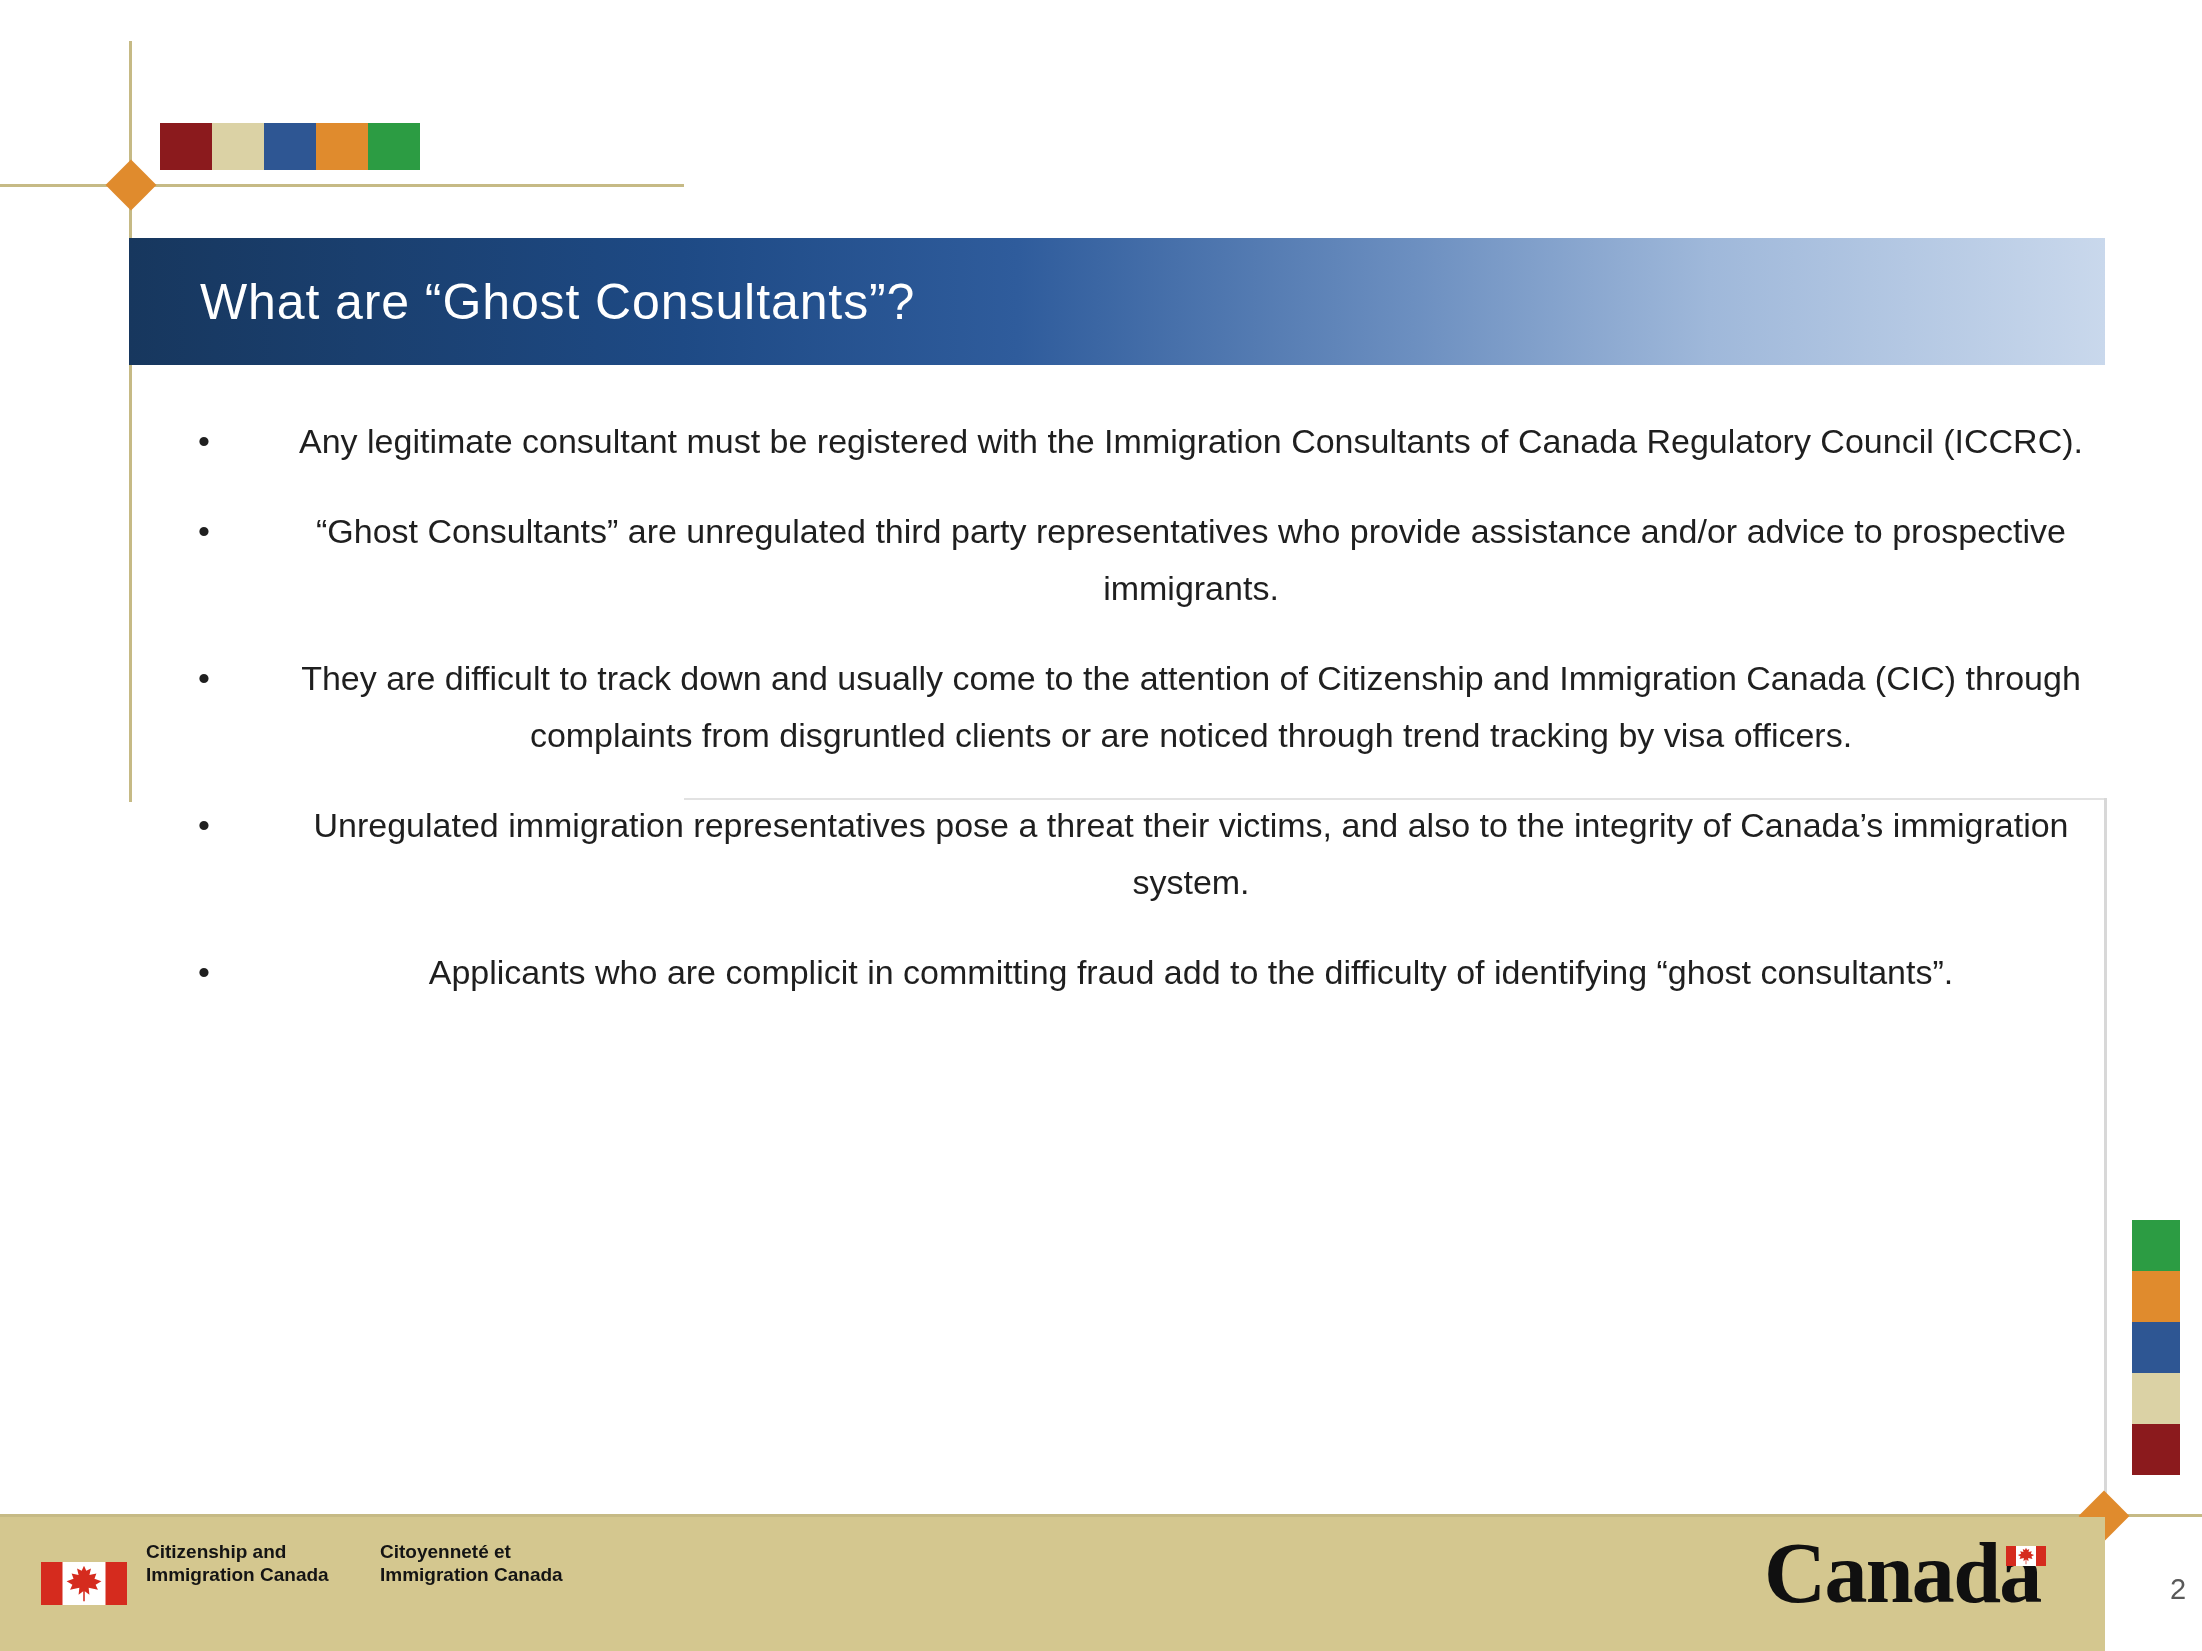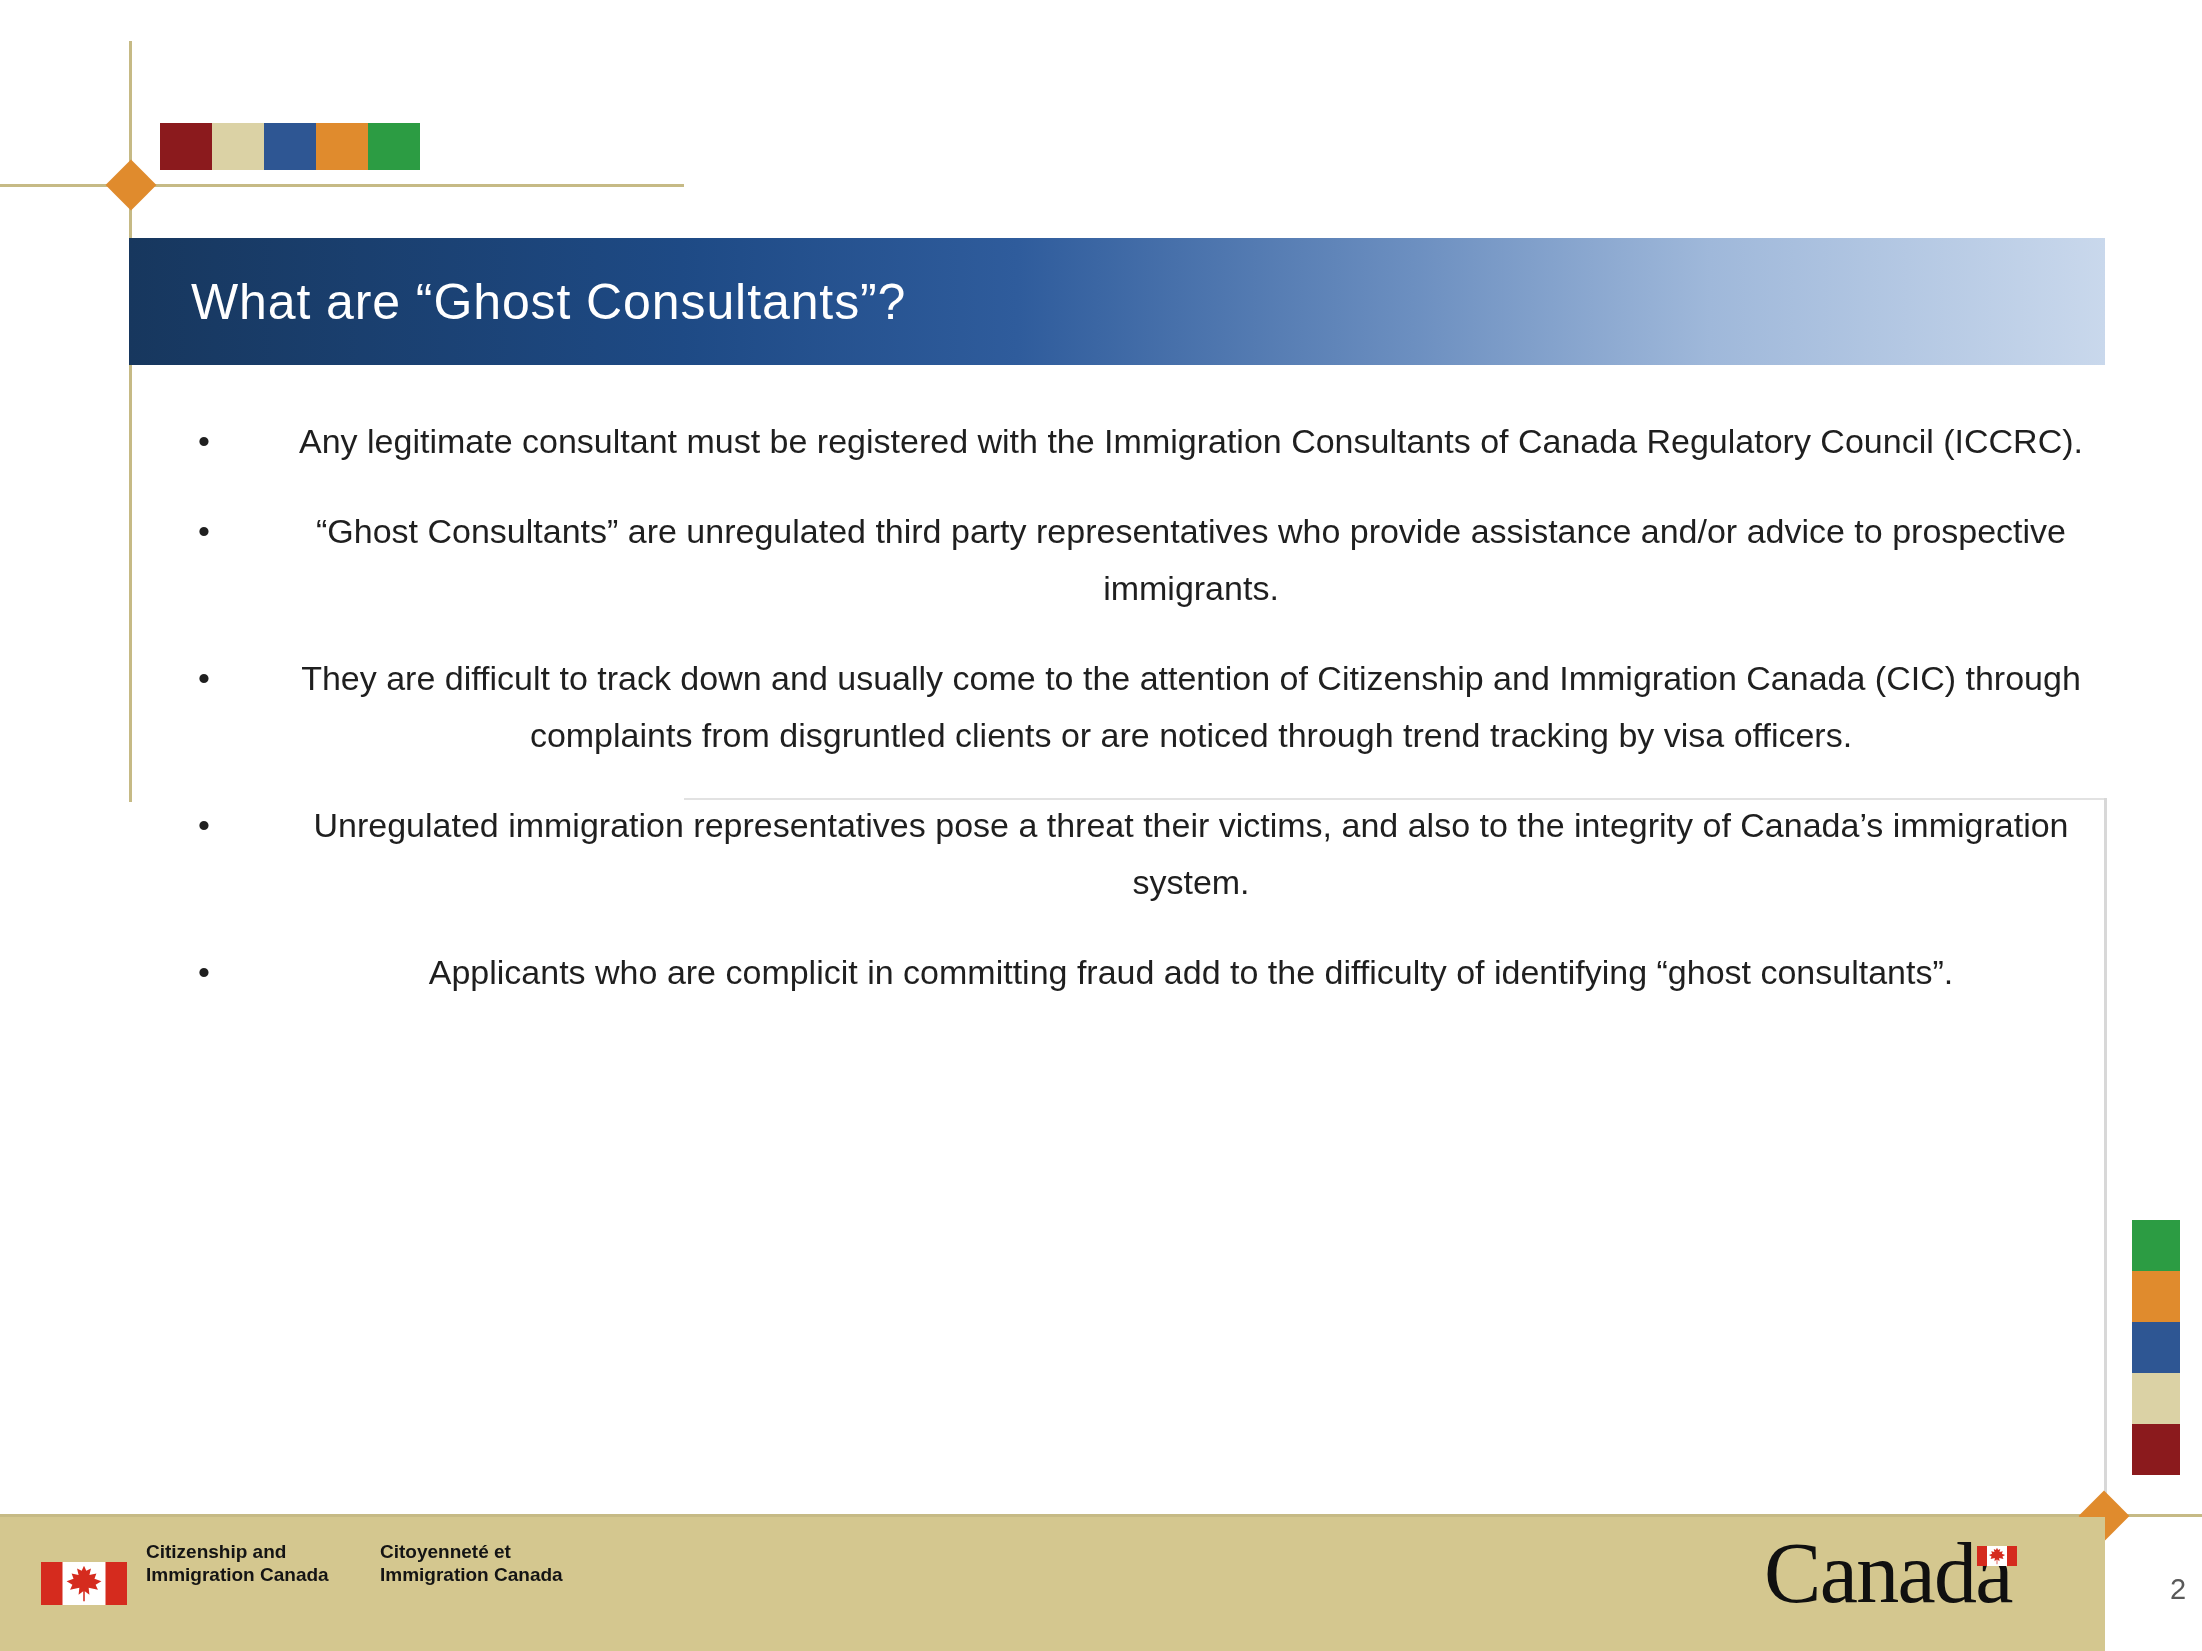--- a/index.html
+++ b/index.html
@@ -26,21 +26,21 @@
   .squares-right { position:absolute; left:2132px; top:1220px; display:flex; flex-direction:column; }
   .squares-right .sq { width:48px; height:51px; }
 
   
   .title-bar {
     position:absolute; left:129px; top:238px; width:1976px; height:127px;
     background:linear-gradient(90deg,#17375E 0%,#1E4A85 28%,#2F5C9C 45%,#6C8FC0 65%,#9FB8DA 80%,#C9D8EC 100%);
     display:flex; align-items:center;
   }
   .title-bar h1 {
-    margin:0; padding-left:62px; font-size:50px; font-weight:400;
+    margin:9px; padding-left:62px; font-size:50px; font-weight:400;
     color:#ffffff; letter-spacing:0.9px;
   }
 
   
   .bullets {
     position:absolute; left:191px; top:413px; width:1914px;
     margin:0; padding:0; list-style:none;
     font-size:34px; line-height:57px; color:#1f1f1f;
   }
   .bullets li { position:relative; padding-left:86px; margin-bottom:33px;text-align:center; }
@@ -48,21 +48,21 @@
 
   
   .footer-bar { position:absolute; left:0; top:1517px; width:2105px; height:135px; }
   .flag { position:absolute; left:41px; top:1562px; width:86px; height:43px; }
   .flag svg, .wordmark-flag svg { display:block; width:100%; height:100%; }
   .dept { position:absolute; top:1540px; font-size:19px; font-weight:bold; line-height:23px; color:#141414; }
   .dept-en { left:146px; }
   .dept-fr { left:380px; }
   .wordmark {
     position:absolute; left:1764px; top:1530px;
-    font-family:"Liberation Serif", serif; font-size:86px; font-weight:normal;
+    font-family:"Liberation Serif", serif; font-size:86px; font-weight:bold;
     letter-spacing:-1.7px; color:#101010; line-height:1;
   }
   .wordmark-flag { position:absolute; right:-5.2px; top:16.3px; width:40px; height:20px; }
   .page-number { position:absolute; left:2170px; top:1573px; font-size:29px; color:#595959; }
 </style>
 </head>
 <body>
 
 <div class="slide">
 

